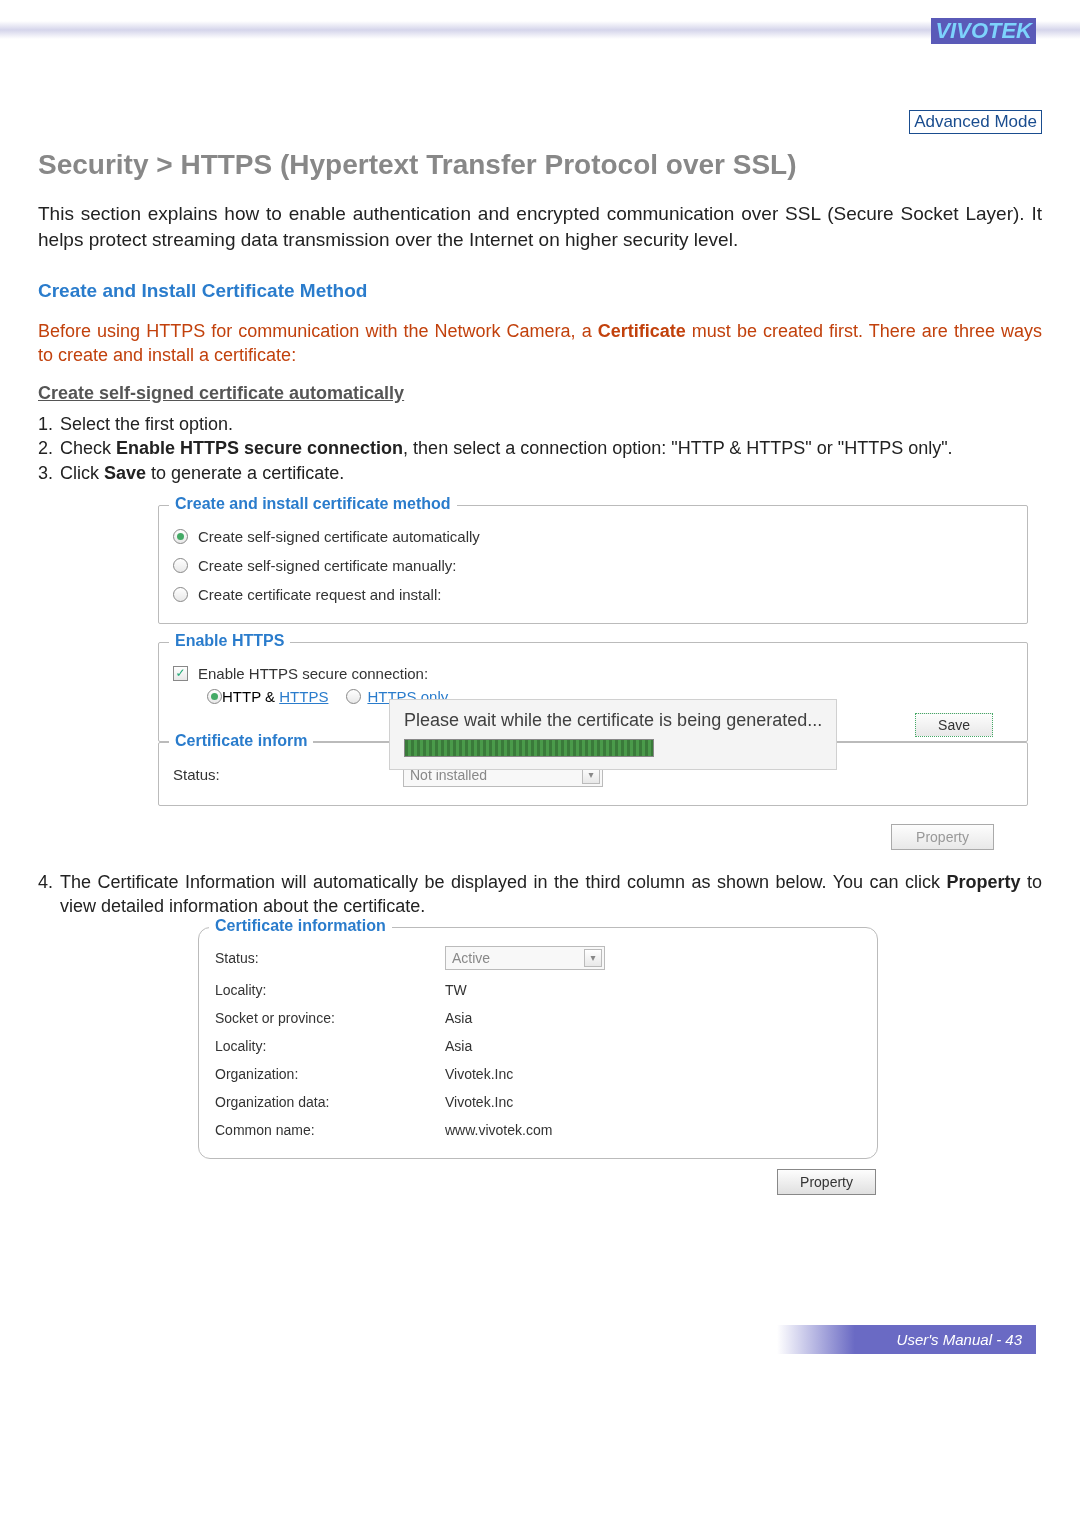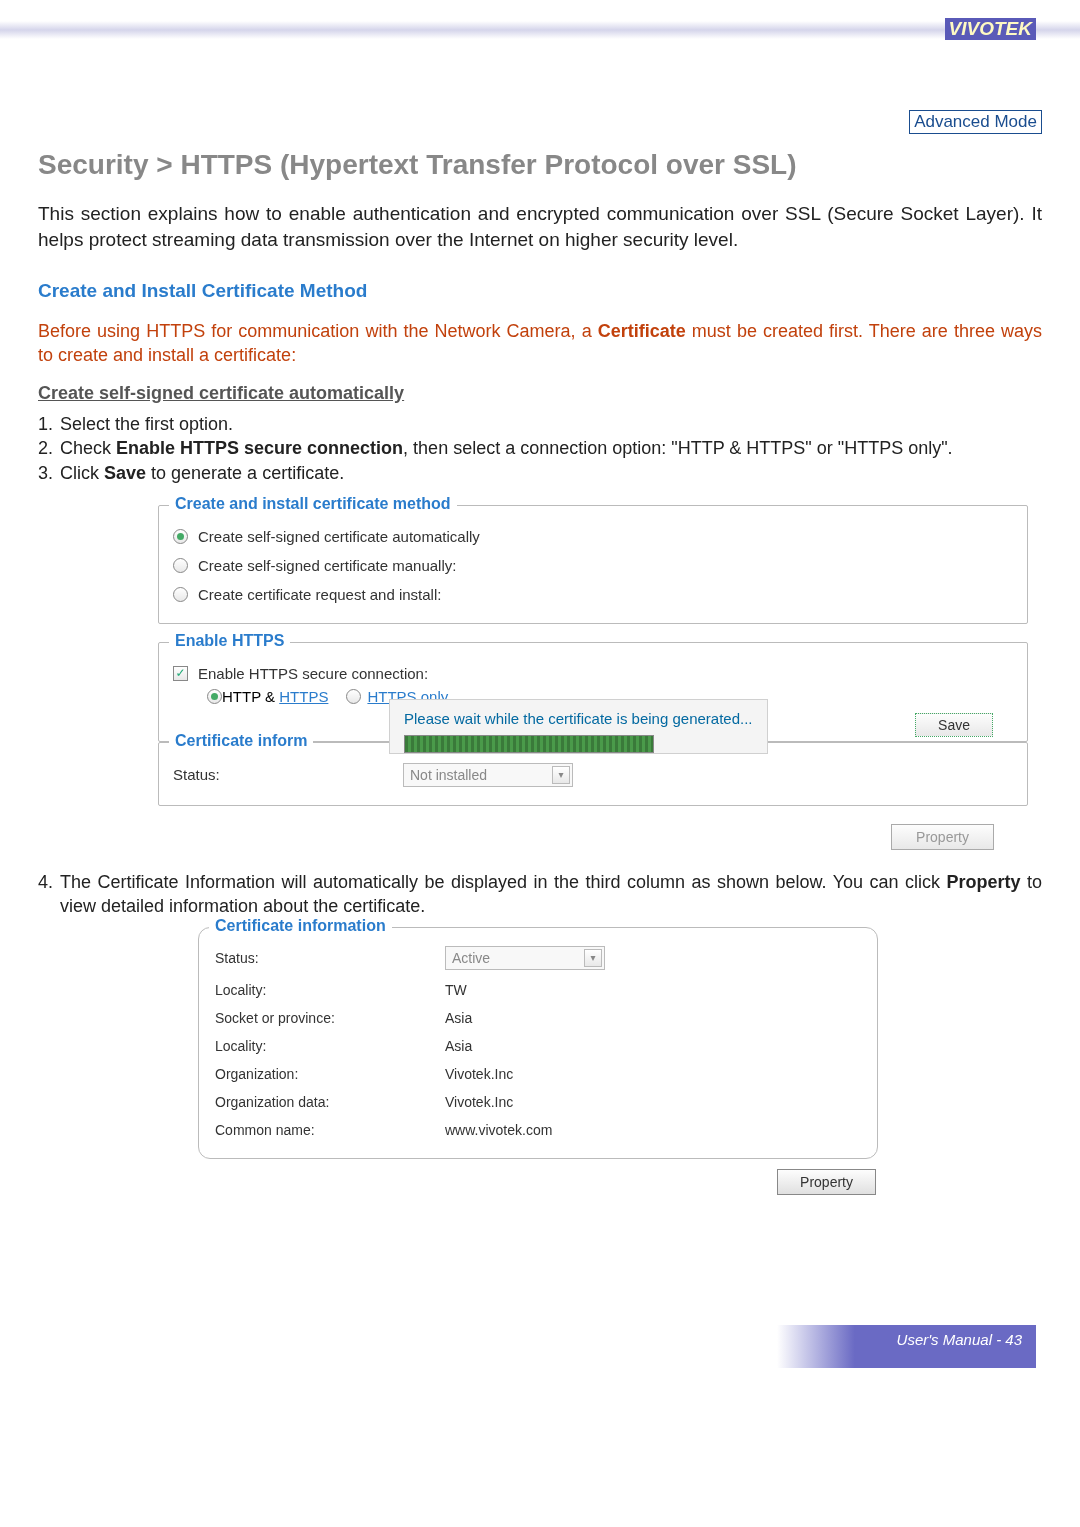--- a/index.html
+++ b/index.html
@@ -1,19 +1,19 @@
 <!DOCTYPE html>
 <html><head>
 <meta charset="utf-8">
 <style>
 * { margin: 0; padding: 0; box-sizing: border-box; }
 body { font-family: Arial, Helvetica, sans-serif; background: #fff; width: 1080px; }
 .page { width: 1080px; padding: 0; }
 .top-band { height: 60px; background: linear-gradient(to bottom, #fff 0%, #fff 35%, #d5d5eb 50%, #fff 65%, #fff 100%); position: relative; }
-.brand { position: absolute; right: 44px; top: 18px; color: #fef9c3; font-weight: bold; font-style: italic; font-size: 19px; background: #5a5ab8; padding: 0 4px; margin-left: 20px; }
+.brand { position: absolute; right: 44px; top: 18px; color: #7dd3fc; font-weight: bold; font-style: italic; font-size: 22px; background: #5a5ab8; padding: 0 4px; margin-left: 20px; }
 .content { padding: 50px 38px 40px 38px; }
 .adv-mode { float: right; background: #fff; border: 1px solid #1a4d8f; color: #1a4d8f; font-size: 17px; padding: 1px 4px; margin-bottom: 4px; }
 .h1 { clear: both; color: #888; font-size: 28px; font-weight: bold; margin-bottom: 20px; margin-top: 39px; }
 .para { font-size: 19px; color: #222; line-height: 1.35; text-align: justify; margin-bottom: 24px; }
 .h2 { color: #2a7ccc; font-size: 19px; font-weight: bold; margin-top: 28px; margin-bottom: 18px; }
 .para2 { font-size: 18px; color: #c2410c; line-height: 1.3; text-align: justify; margin-bottom: 16px; }
 .sub-u { font-size: 18px; color: #555; font-weight: bold; text-decoration: underline; margin-bottom: 8px; }
 .steps { font-size: 18px; color: #222; line-height: 1.35; }
 .steps .row { display: flex; }
 .steps .num { width: 22px; flex-shrink: 0; }
@@ -22,42 +22,42 @@
 
 .panel-wrap { margin: 20px 0 20px 120px; width: 870px; position: relative; }
 .fieldset { border: 1px solid #bbb; border-radius: 2px; padding: 16px 14px 14px 14px; margin-bottom: 18px; position: relative; }
 .legend { position: absolute; top: -11px; left: 10px; background: #fff; padding: 0 6px; color: #2a7ccc; font-weight: bold; font-size: 16px; }
 .radio-row, .check-row { display: flex; align-items: center; gap: 10px; padding: 6px 0; font-size: 15px; color: #333; }
 .radio, .checkbox { width: 15px; height: 15px; border: 1px solid #888; background: linear-gradient(#fff,#e8e8e8); display: inline-flex; align-items: center; justify-content: center; }
 .radio { border-radius: 50%; }
 .radio.sel::after { content: ""; width: 7px; height: 7px; background: #4a6; border-radius: 50%; display: block; }
 .checkbox.sel::after { content: "✓"; font-size: 12px; color: #2a7; line-height: 1; }
 .sub-radio { margin-left: 34px; display: flex; gap: 18px; align-items: center; font-size: 15px; }
-.waitbox { position: absolute; left: 230px; top: 56px; background: #f4f4f4; border: 1px solid #d0d0d0; padding: 10px 14px 0 14px; font-size: 15px; color: #0369a1; z-index: 5; }
+.waitbox { position: absolute; left: 230px; top: 56px; background: #f4f4f4; border: 1px solid #d0d0d0; padding: 10px 14px 12px 14px; font-size: 18px; color: #404040; z-index: 5; }
 .progress { margin-top: 8px; width: 250px; height: 18px; border: 1px solid #888; background: repeating-linear-gradient(90deg, #3a7a3a 0 3px, #4a9a4a 3px 6px); }
 .save-btn, .prop-btn { border: 1px dotted #4a6; background: linear-gradient(#fdfdfd,#e8e8e8); font-size: 14px; padding: 3px 22px; color: #333; }
 .save-btn { position: absolute; right: 34px; top: 70px; }
 .prop-btn-wrap { text-align: right; margin-top: 12px; padding-right: 34px; }
 .prop-btn { border-style: solid; border-color: #aaa; color: #999; padding: 4px 24px; }
 .status-row { display: flex; align-items: center; gap: 60px; font-size: 15px; padding: 4px 0; }
 .status-row .lbl { width: 170px; color: #333; }
-.status-input { width: 170px; height: 24px; border: 1px solid #bbb; background: #f8f8f8; color: #888; font-size: 14px; padding: 2px 6px; display: inline-flex; align-items: center; position: relative; }
+.status-input { width: 200px; height: 24px; border: 1px solid #bbb; background: #f8f8f8; color: #888; font-size: 14px; padding: 2px 6px; display: inline-flex; align-items: center; position: relative; }
 .status-input .arr { position: absolute; right: 2px; top: 2px; bottom: 2px; width: 18px; border: 1px solid #bbb; background: linear-gradient(#fff,#e8e8e8); display: flex; align-items: center; justify-content: center; font-size: 10px; color: #888; }
 .https-link { color: #2a7ccc; text-decoration: underline; }
 
 .panel-wrap2 { margin: 8px 0 10px 160px; width: 680px; }
 .fieldset2 { border: 1px solid #bbb; border-radius: 12px; padding: 12px 16px 14px 16px; position: relative; }
 .info-row { display: flex; align-items: center; font-size: 14px; padding: 6px 0; }
 .info-row .lbl { width: 230px; color: #333; }
 .info-row .val { color: #333; }
 .prop-btn2-wrap { text-align: right; margin-top: 10px; padding-right: 2px; }
 .prop-btn2 { border: 1px solid #888; background: linear-gradient(#fdfdfd,#e0e0e0); font-size: 14px; padding: 4px 22px; color: #333; }
 
 .footer { margin-top: 80px; display: flex; justify-content: flex-end; padding-right: 44px; padding-bottom: 30px; }
-.footer-txt { color: #fff; font-style: italic; font-size: 15px; background: linear-gradient(to right, rgba(90,90,190,0) 0%, #6a6ac4 30%, #6a6ac4 100%); padding: 6px 14px 20px 120px; }
+.footer-txt { color: #fff; font-style: italic; font-size: 15px; background: linear-gradient(to right, rgba(90,90,190,0) 0%, #6a6ac4 30%, #6a6ac4 100%); padding: 6px 14px 6px 120px; }
 </style>
 </head>
 <body>
 
 <div class="page">
   <div class="top-band">
     <span class="brand">VIVOTEK</span>
   </div>
 
   <div class="content">

